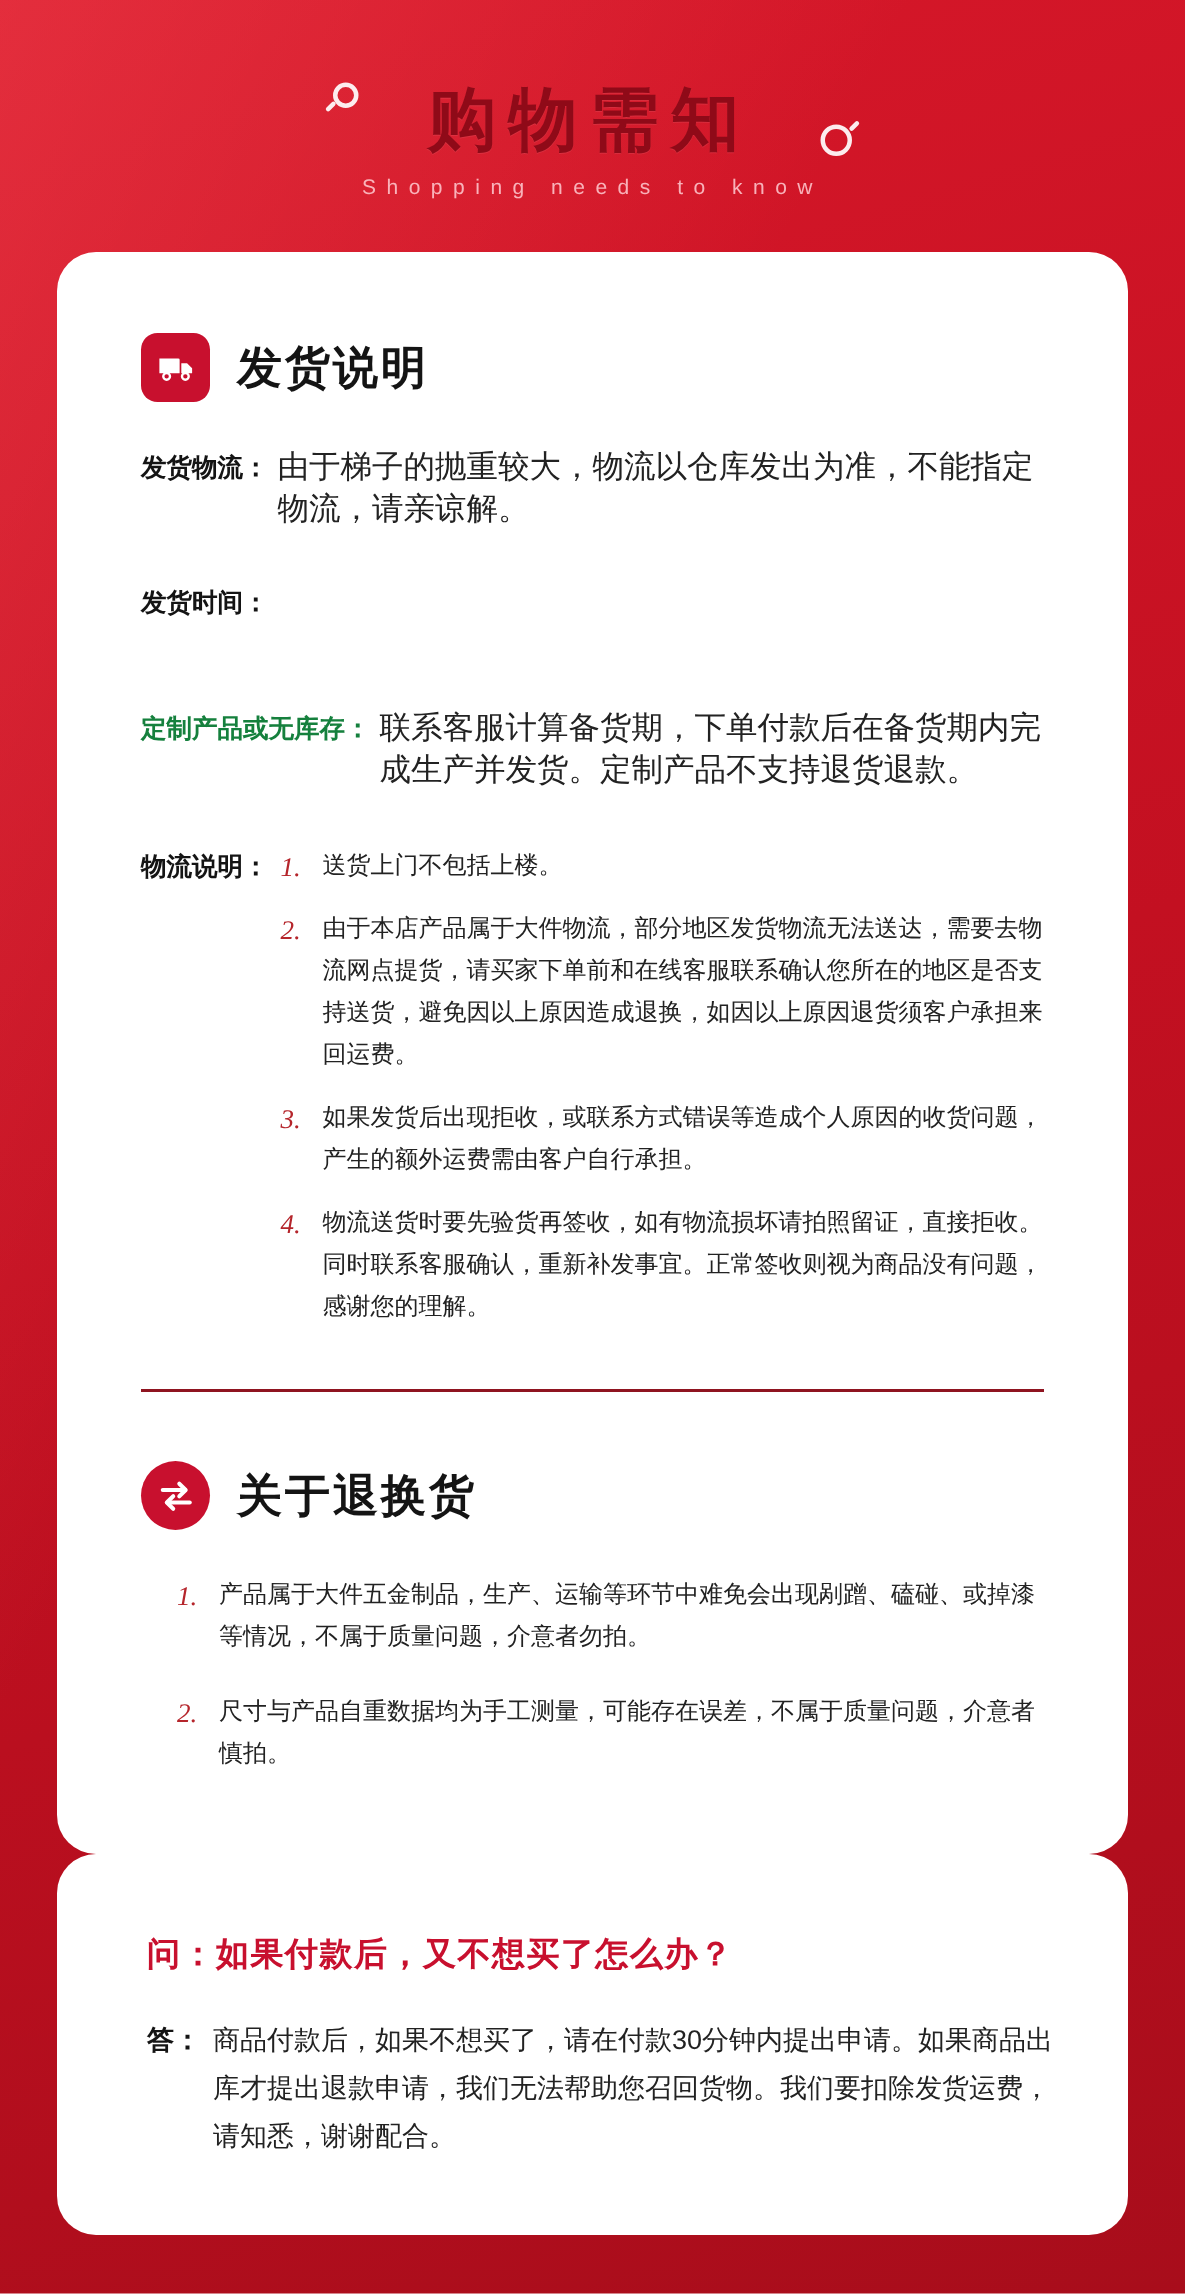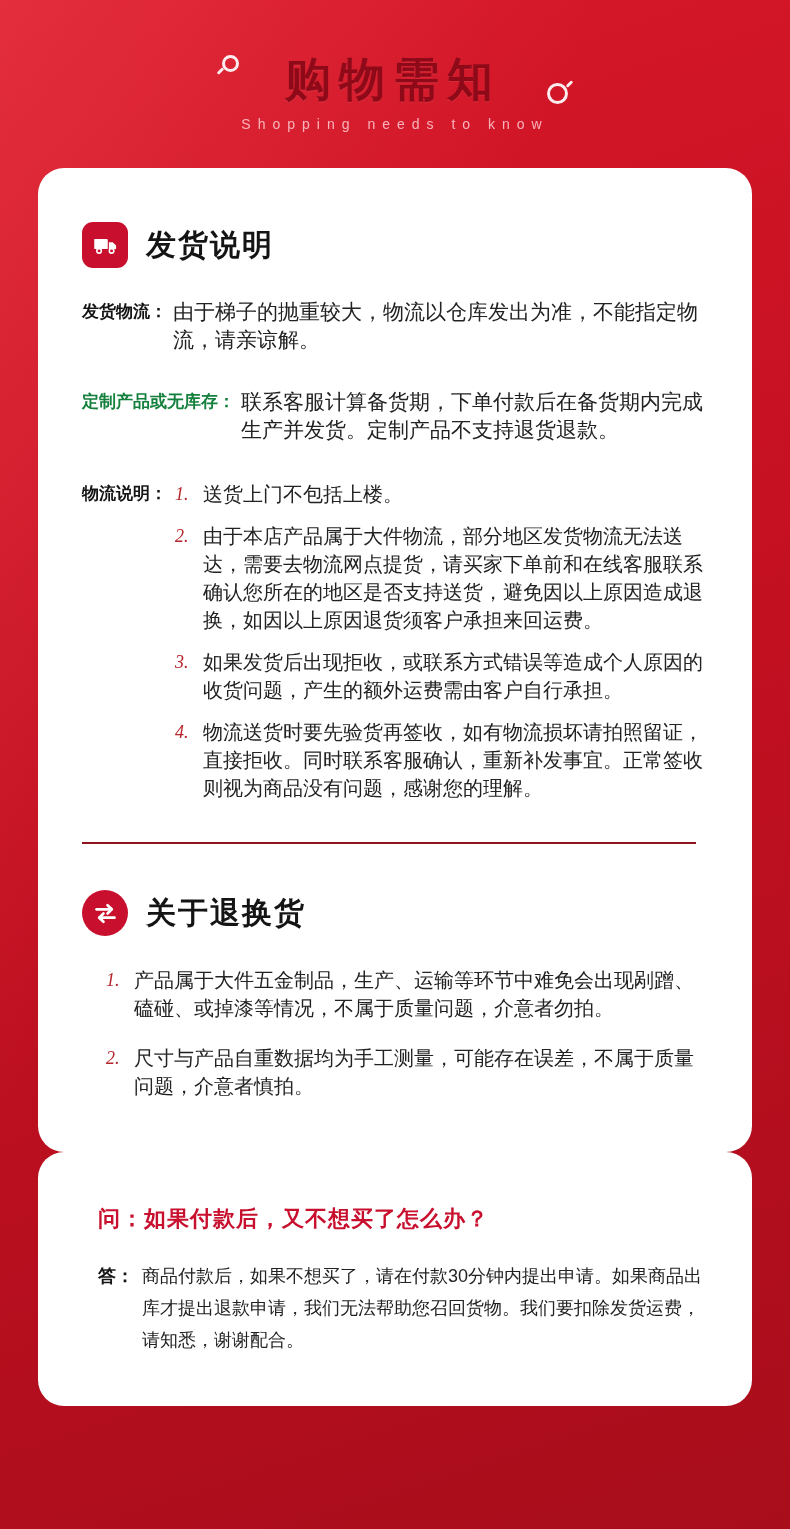--- a/index.html
+++ b/index.html
@@ -50,21 +50,21 @@
     letter-spacing: 7px;
     color: rgba(255,205,210,0.85);
   }
 
   
   .card {
     background: #ffffff;
     border-radius: 26px;
     margin: 0 38px;
   }
-  .card-policies { margin-top: 36px; padding: 54px 46px 52px 44px; }
+  .card-policies { margin-top: 36px; padding: 54px 46px 52px 56px; }
   .card-faq      { padding: 52px 48px 50px 60px; }
 
   
   .section-heading { display: flex; align-items: center; margin-bottom: 30px; }
   .icon-box {
     width: 46px; height: 46px;
     background: #c8102e;
     border-radius: 11px;
     display: flex; align-items: center; justify-content: center;
     flex: none;
@@ -99,21 +99,21 @@
   .row-time   { margin-bottom: 56px; }
   .row-custom { margin-bottom: 36px; }
   .row-notes  { margin-bottom: 0; }
 
   
   ol.num-list { list-style: none; counter-reset: n; flex: 1; }
   ol.num-list li {
     counter-increment: n;
     position: relative;
     padding-left: 30px;
-    font-size: 20px;
+    font-size: 16px;
     color: #222222;
     line-height: 28px;
     word-break: break-all;
     margin-bottom: 14px;
   }
   ol.num-list li:last-child { margin-bottom: 0; }
   ol.num-list li::before {
     content: counter(n) ".";
     position: absolute;
     left: 2px; top: 0;
@@ -183,20 +183,24 @@
         </svg>
       </span>
       <h2 class="section-title">发货说明</h2>
     </div>
 
     <div class="row">
       <span class="row-label">发货物流：</span>
       <div class="row-text">由于梯子的抛重较大，物流以仓库发出为准，不能指定物流，请亲谅解。</div>
     </div>
 
+    <div class="row row-time">
+      <span class="row-label">发货时间：</span>
+      <div class="row-text"></div>
+    </div>
 
     <div class="row row-custom">
       <span class="row-label red">定制产品或无库存：</span>
       <div class="row-text">联系客服计算备货期，下单付款后在备货期内完成生产并发货。定制产品不支持退货退款。</div>
     </div>
 
     <div class="row row-notes">
       <span class="row-label">物流说明：</span>
       <ol class="num-list">
         <li>送货上门不包括上楼。</li>

